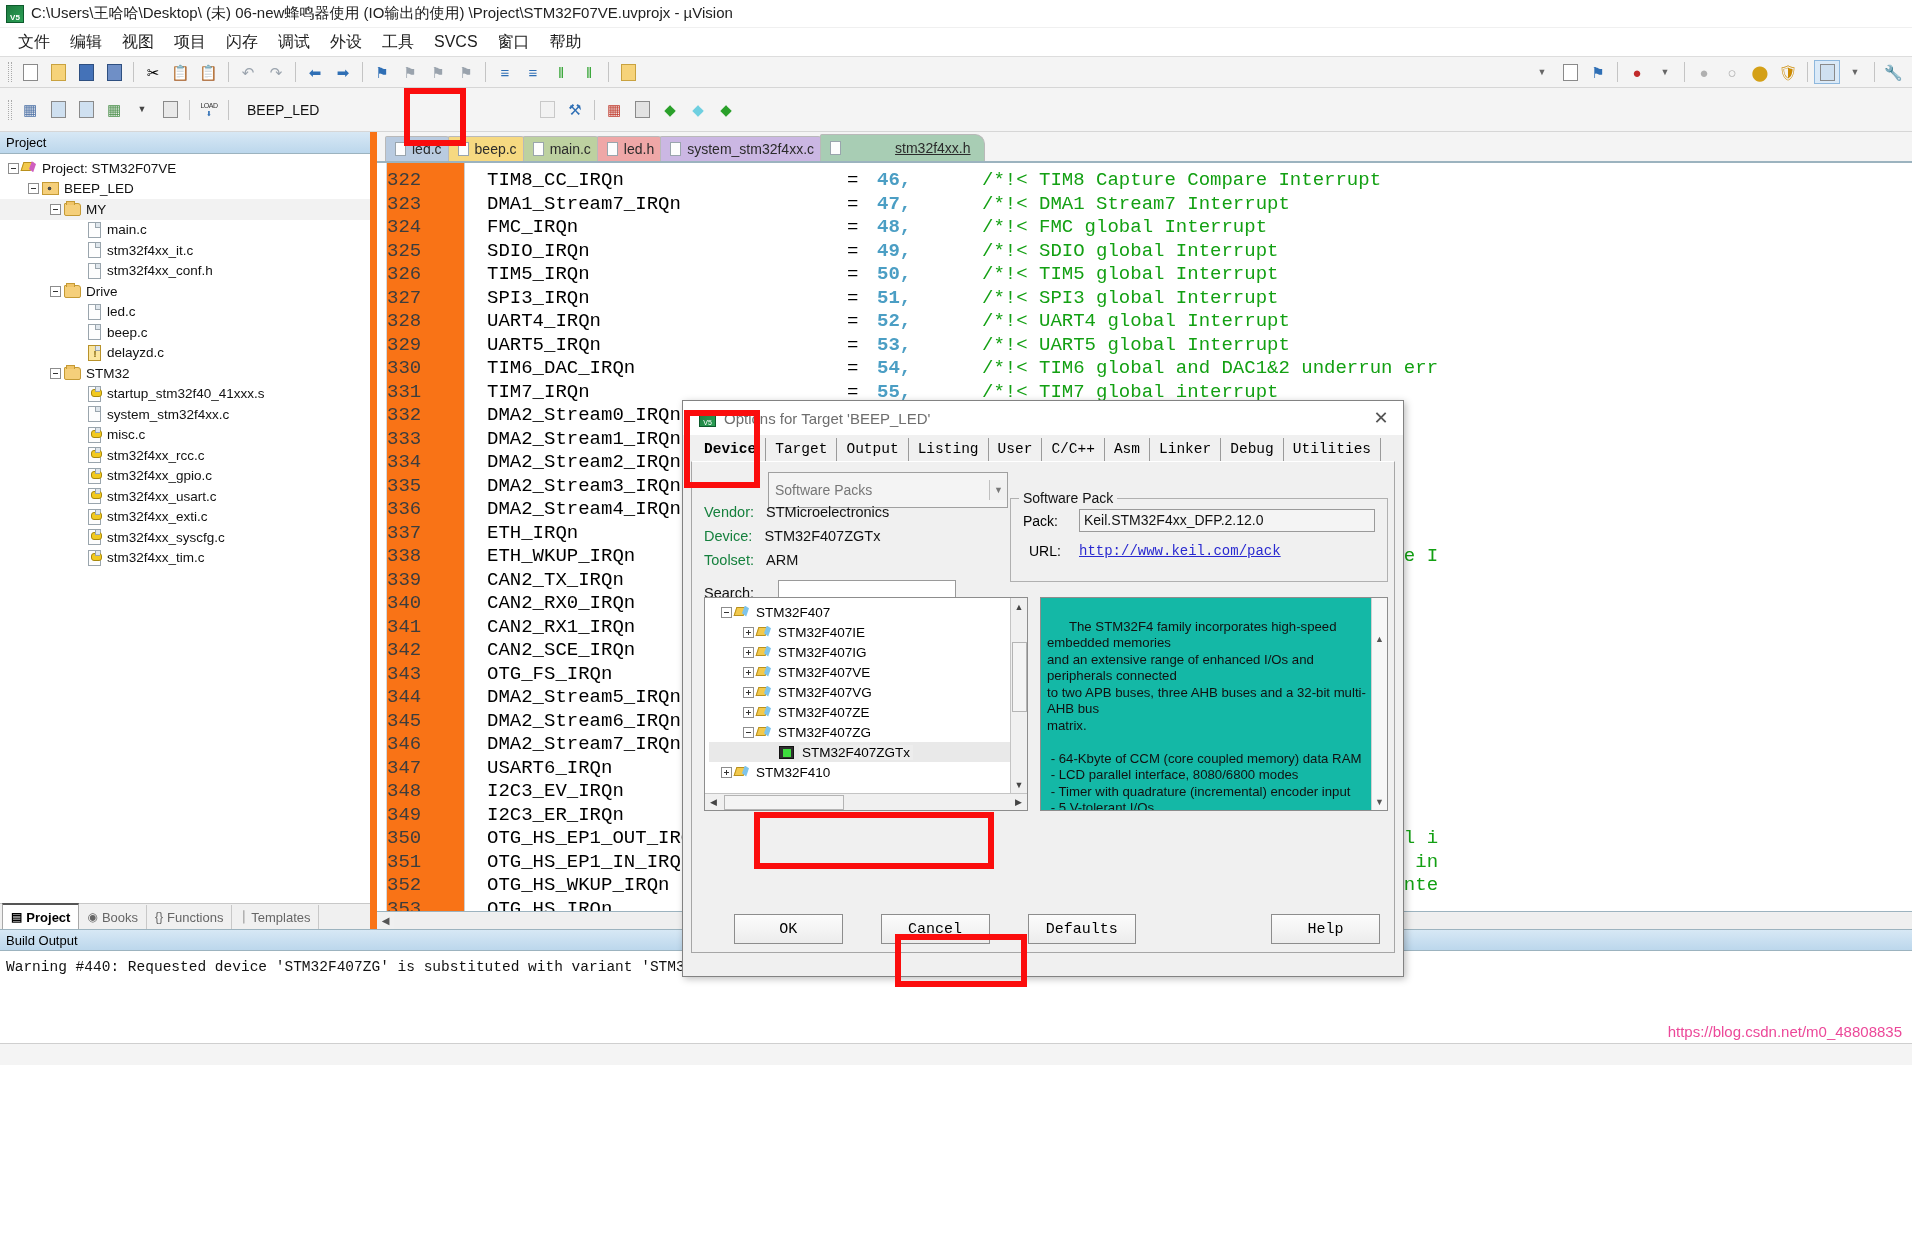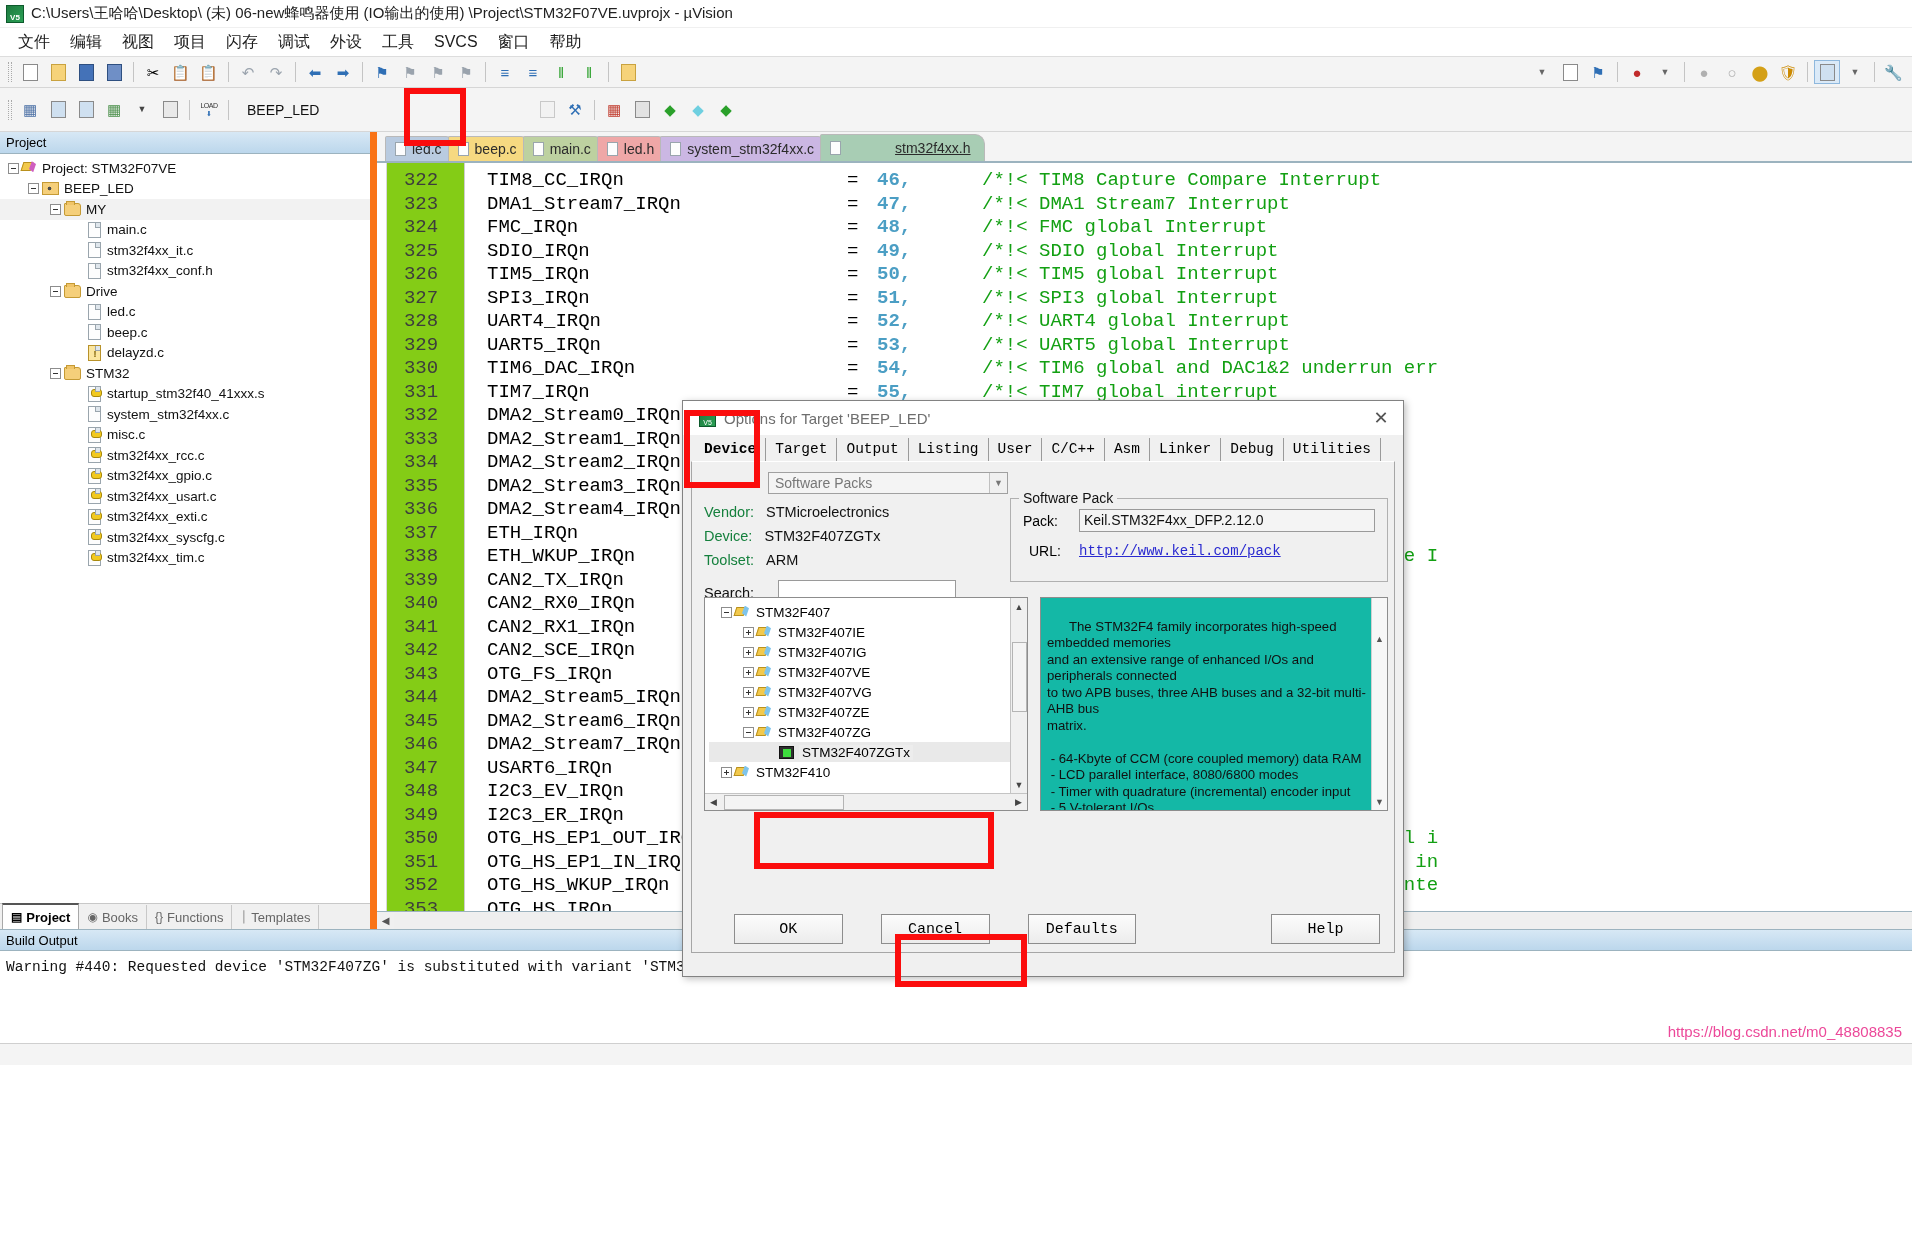--- a/index.html
+++ b/index.html
@@ -276,23 +276,23 @@
     background:#fff;
   }
   #gutter-left {
     width: 10px;
     background: #ffffff;
     border-right: 1px solid #d8d8d8;
     flex: none;
   }
   #linenums {
     width: 78px;
-    background: #84cc16;
+    background: #f97316;
     border-right: 1px solid #cdcdcd;
-    text-align: center;
+    text-align: left;
     padding: 6px 9px 0 0;
     font-family: "Liberation Mono", monospace;
     font-size: 19px;
     line-height: 23.5px;
     color: #3d3d3d;
     flex: none;
   }
   #codetext {
     flex: 1;
     padding: 6px 0 0 22px;
@@ -418,21 +418,21 @@
     margin: 0 8px 0 8px;
     height: 492px;
     background: #f0f0f0;
     border: 1px solid #a6a6a6;
     border-top: 1px solid #fff;
     position: relative;
     padding: 10px 12px;
   }
   .packs-combo {
     position:absolute; left:76px; top:10px;
-    width: 240px; height: 22px;
+    width: 240px; height: 36px;
     background: #f4f4f4;
     border: 1px solid #a0a0a0;
     display: flex; align-items: center;
     padding-left: 6px;
     font-size: 14px;
     color: #777;
     justify-content: space-between;
   }
   .packs-combo .arw {
     width: 18px; height: 20px;

